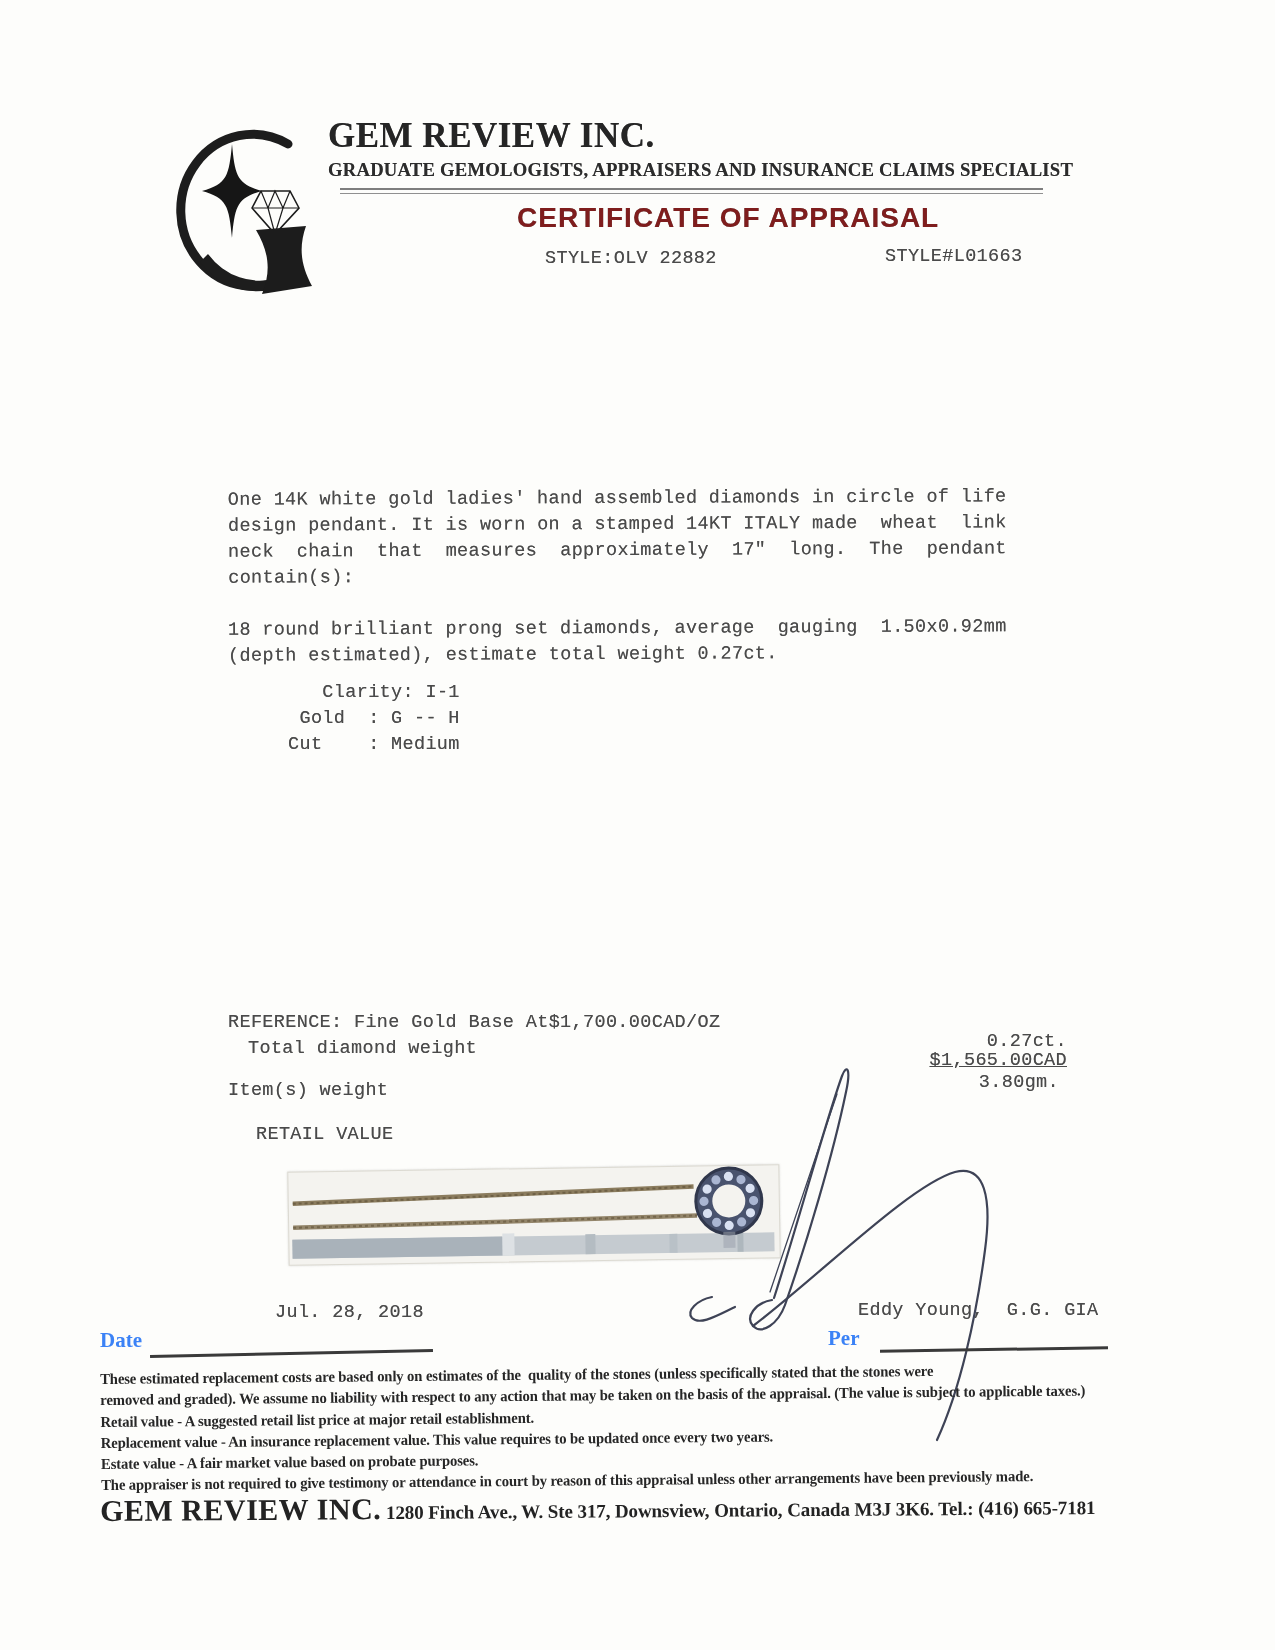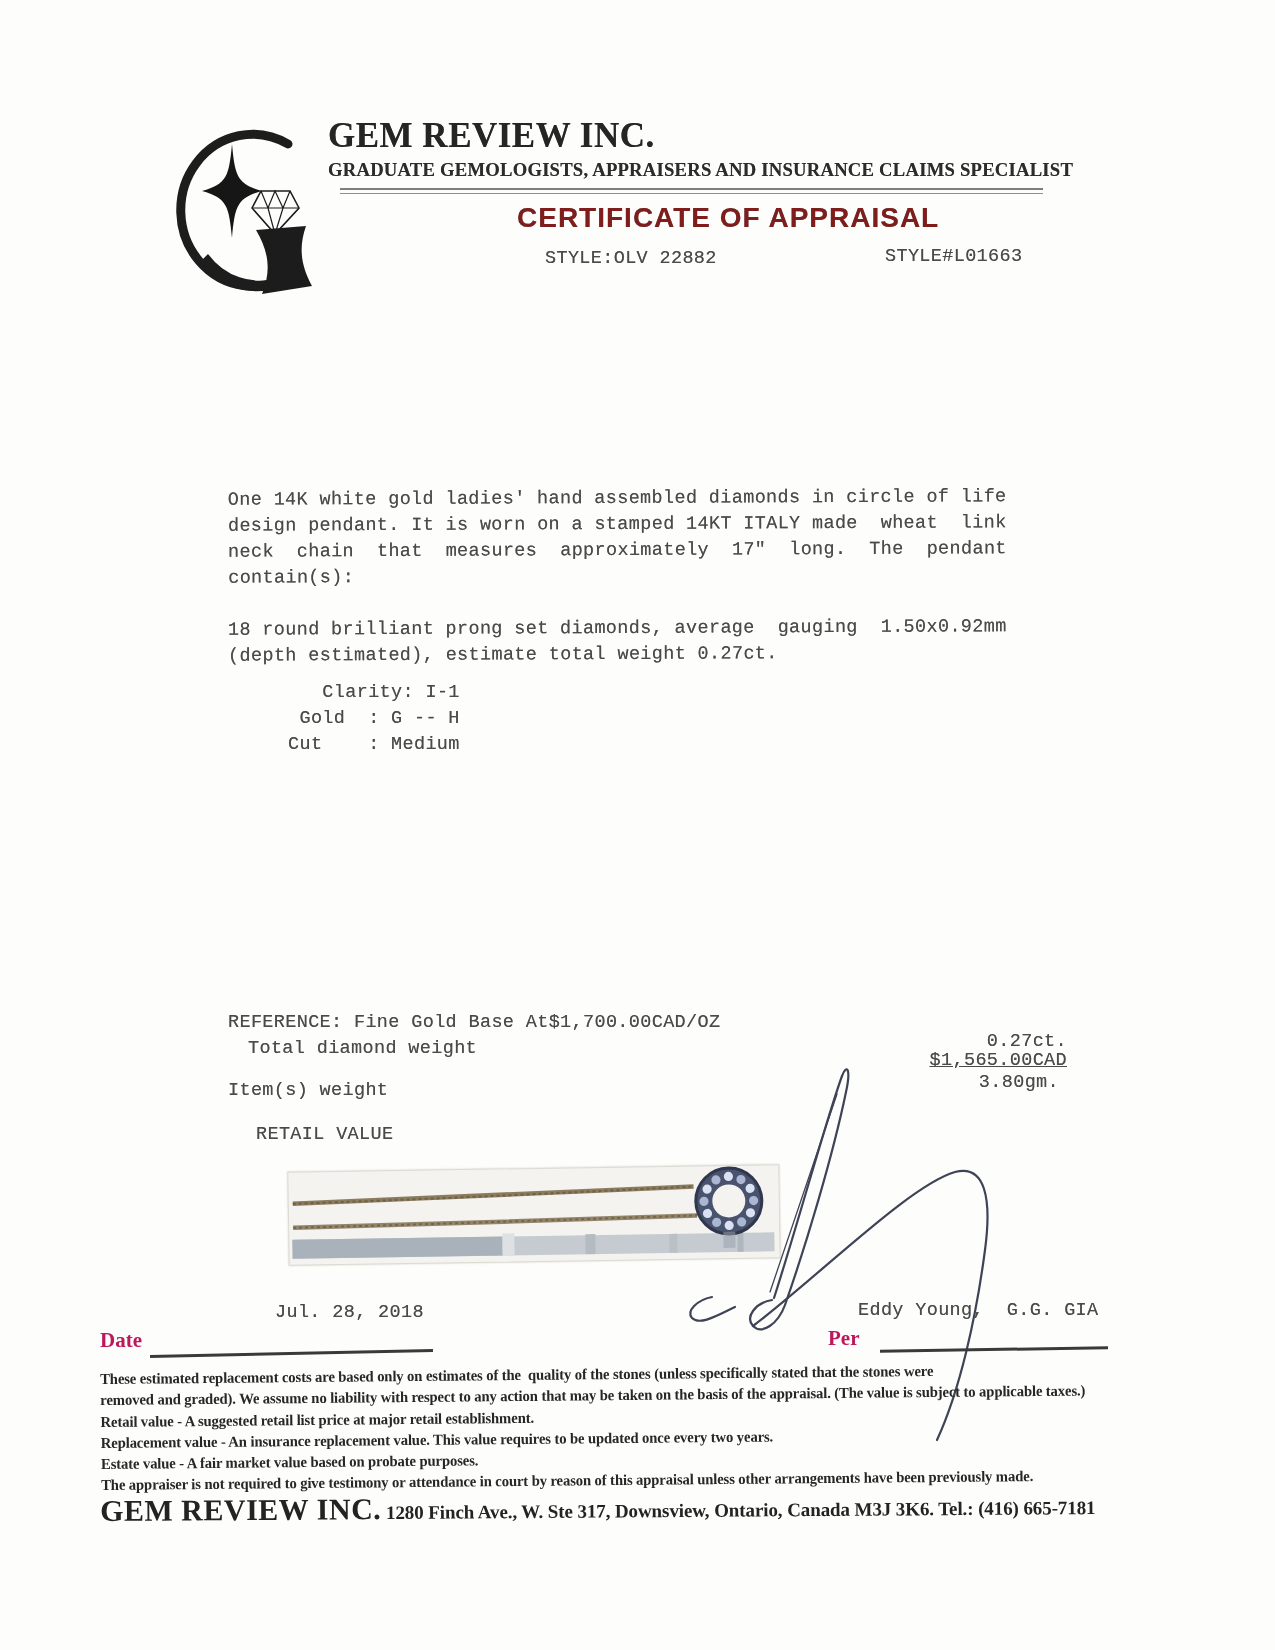--- a/index.html
+++ b/index.html
@@ -36,21 +36,21 @@
   }
   .cert-title{
     font-family:Liberation Sans, sans-serif;font-weight:bold;
     font-size:28px;color:#7f1d1d;letter-spacing:1px;
     text-shadow:0 0 .6px rgba(0,0,0,.5);
     margin-left:7px;
   }
   
   .sig-label{
     font-family:"Liberation Serif",serif;font-weight:bold;
-    font-size:21px;color:#be185d;
+    font-size:21px;color:#3b82f6;
   }
   .rule-line{background:#3a3a3a;height:2.5px;}
   
   .disclaimer-line{
     font-family:"Liberation Serif",serif;font-weight:bold;
     font-size:15.2px;line-height:21.3px;color:#272727;
     letter-spacing:-.15px;white-space:pre;
     transform:scaleX(.97);transform-origin:left;
   }
   .footer-company{

